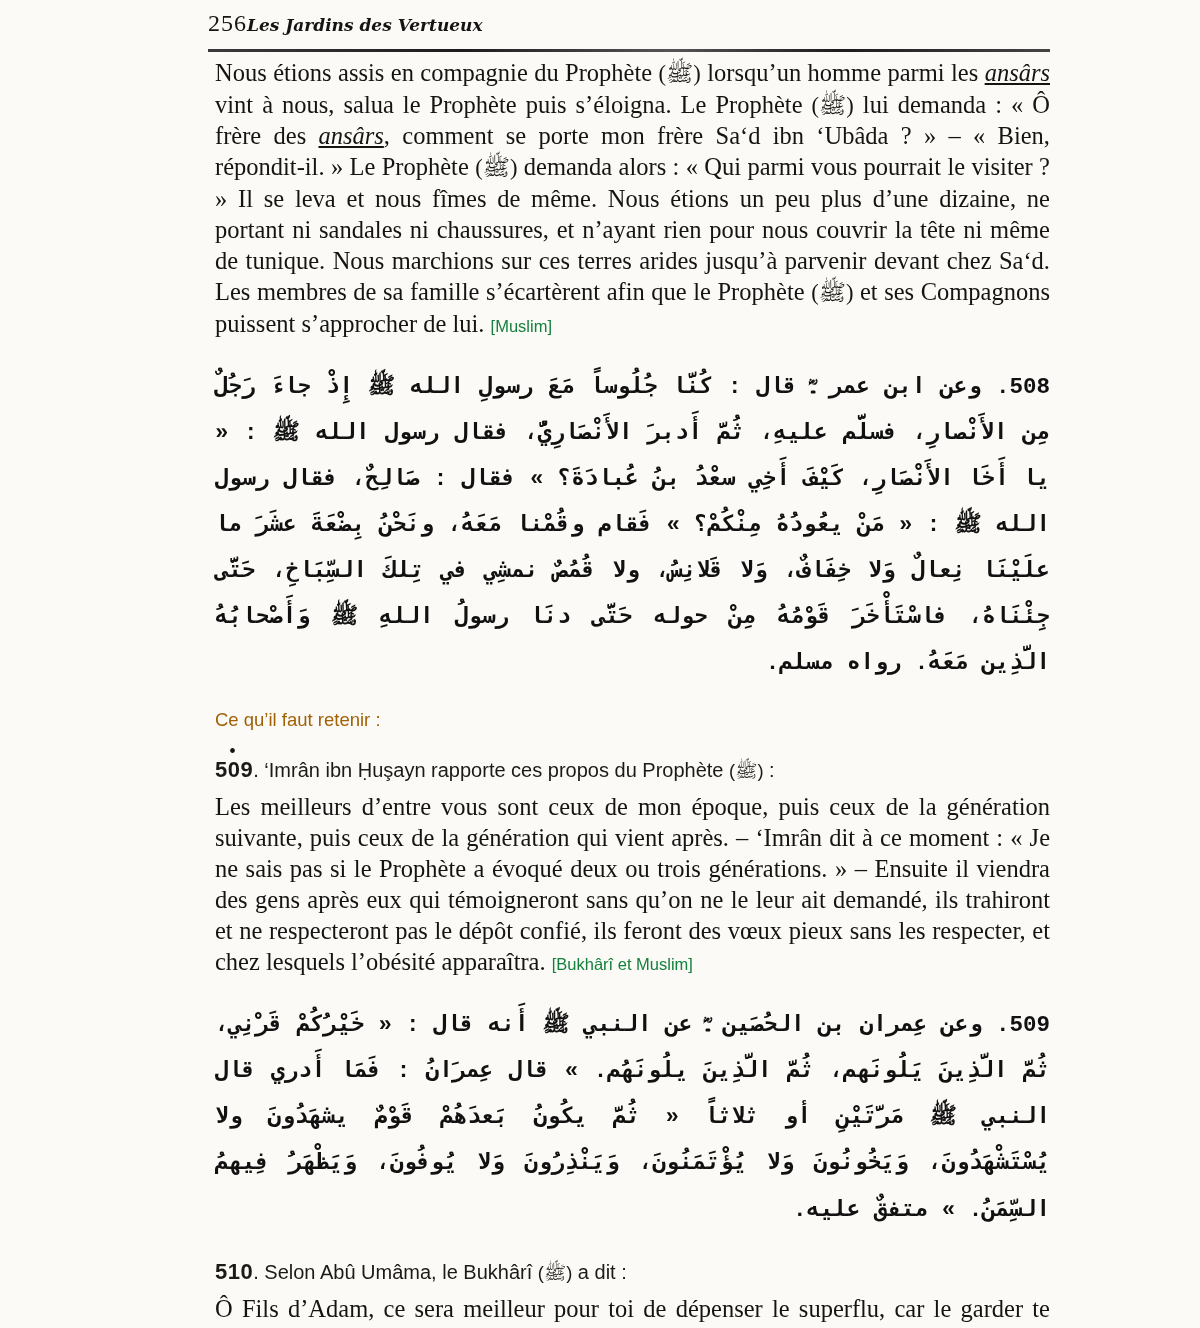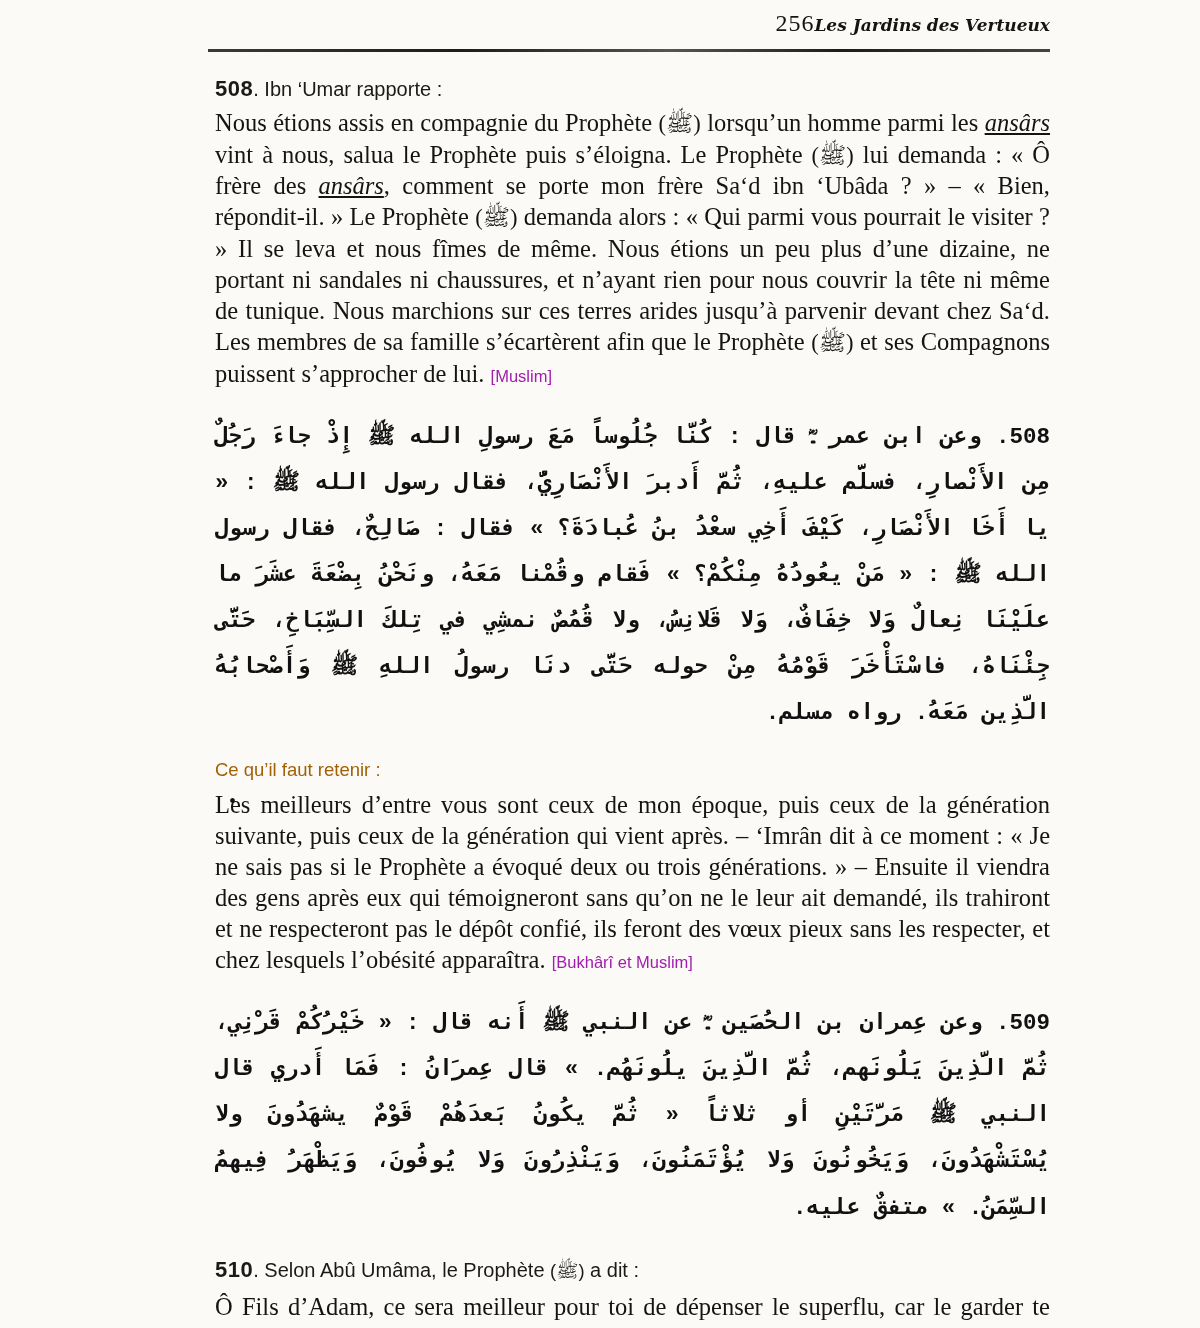--- a/index.html
+++ b/index.html
@@ -7,21 +7,21 @@
     width:1200px;height:1328px;overflow:hidden;
     background:#fbfaf7;color:#151413;
     font-family:"Liberation Serif",serif;
     -webkit-font-smoothing:antialiased;
   }
   .page{position:relative;width:1200px;height:1328px;}
 
   
   .page-header{
     margin:10px 150px 12px 208px;
-    display:flex;justify-content:flex-end;align-items:baseline;
+    display:flex;justify-content:flex-start;align-items:baseline;
     font-size:24px;
   }
   .page-number{font-family:"Liberation Serif",serif;letter-spacing:1px;}
   .book-title{font-family:"DejaVu Serif",serif;font-style:italic;font-weight:bold;font-size:17px;}
   .header-rule{
     margin:2px 150px 0 208px;height:3px;
     background:linear-gradient(90deg,#3a3a3a,#1c1c1c 30%,#555 55%,#1c1c1c 75%,#444);
   }
 
   
@@ -31,21 +31,21 @@
     font-family:"Liberation Sans",sans-serif;
     font-size:20px;color:#1b1a18;margin-top:26px;
   }
   .hadith-number{font-weight:bold;font-size:22px;letter-spacing:0.5px;}
 
   .hadith-body{
     margin-top:5px;font-size:24.5px;line-height:1.27;
     text-align:justify;text-justify:inter-word;
   }
   .hadith-body i{font-style:italic;text-decoration:underline;}
-  .source{font-family:"Liberation Sans",sans-serif;font-size:16.5px;color:#a21caf;}
+  .source{font-family:"Liberation Sans",sans-serif;font-size:16.5px;color:#15803d;}
   .saws{font-size:0.92em;}
 
   .arabic-text{
     direction:rtl;unicode-bidi:embed;
     font-family:Liberation Mono, monospace;
     font-weight:bold;
     font-size:22.5px;line-height:2.05;
     text-align:justify;text-align-last:right;
     margin-top:10px;color:#111;
   }
@@ -76,38 +76,38 @@
 
   <div class="page-header">
     <span class="page-number">256</span>
     <span class="book-title">Les Jardins des Vertueux</span>
   </div>
   <div class="header-rule"></div>
 
   <div class="content">
 
     <section class="hadith sec-508">
-      <div class="hadith-heading">
-        <span class="hadith-number">508</span><span><span>. Ibn ‘Umar rapporte :</span></span>
-      </div>
       <p class="hadith-body"><span>Nous étions assis en compagnie du Prophète </span><span class="saws">(ﷺ)</span><span> lorsqu’un homme parmi les </span><i>ansârs</i><span> vint à nous, salua le Prophète puis s’éloigna. Le Prophète </span><span class="saws">(ﷺ)</span><span> lui demanda : « Ô frère des </span><i>ansârs</i><span>, comment se porte mon frère Sa‘d ibn ‘Ubâda ? » – « Bien, répondit-il. » Le Prophète </span><span class="saws">(ﷺ)</span><span> demanda alors : « Qui parmi vous pourrait le visiter ? » Il se leva et nous fîmes de même. Nous étions un peu plus d’une dizaine, ne portant ni sandales ni chaussures, et n’ayant rien pour nous couvrir la tête ni même de tunique. Nous marchions sur ces terres arides jusqu’à parvenir devant chez Sa‘d. Les membres de sa famille s’écartèrent afin que le Prophète </span><span class="saws">(ﷺ)</span><span> et ses Compagnons puissent s’approcher de lui. </span><span class="source">[Muslim]</span></p>
       <p class="arabic-text" dir="rtl" lang="ar">508. وعن ابن عمر ـؓ قال : كُنَّا جُلُوساً مَعَ رسولِ الله ﷺ إِذْ جاءَ رَجُلٌ مِن الأَنْصارِ، فسلَّم عليهِ، ثُمَّ أَدبرَ الأَنْصَارِيُّ، فقال رسول الله ﷺ : « يا أَخَا الأَنْصَارِ، كَيْفَ أَخِي سعْدُ بنُ عُبادَةَ؟ » فقال : صَالِحٌ، فقال رسول الله ﷺ : « مَنْ يعُودُهُ مِنْكُمْ؟ » فَقام وقُمْنا مَعَهُ، ونَحْنُ بِضْعَةَ عشَرَ ما علَيْنَا نِعالٌ وَلا خِفَافٌ، وَلا قَلانِسُ، ولا قُمُصٌ نمشِي في تِلكَ السِّبَاخِ، حَتَّى جِئْنَاهُ، فاسْتَأْخَرَ قَوْمُهُ مِنْ حوله حَتَّى دنَا رسولُ اللهِ ﷺ وَأَصْحابُهُ الَّذِين مَعَهُ. رواه مسلم.</p>
       <div class="retenir-label">Ce qu’il faut retenir :</div>
       <div class="retenir-bullet">
         <span class="bullet-marker">•</span>
       </div>
     </section>
 
     <section class="hadith sec-509">
+      <div class="hadith-heading">
+        <span class="hadith-number">509</span><span><span>. ‘Imrân ibn Ḥuşayn rapporte ces propos du Prophète </span><span class="saws">(ﷺ)</span><span> :</span></span>
+      </div>
       <p class="hadith-body"><span>Les meilleurs d’entre vous sont ceux de mon époque, puis ceux de la génération suivante, puis ceux de la génération qui vient après. – ‘Imrân dit à ce moment : « Je ne sais pas si le Prophète a évoqué deux ou trois générations. » – Ensuite il viendra des gens après eux qui témoigneront sans qu’on ne le leur ait demandé, ils trahiront et ne respecteront pas le dépôt confié, ils feront des vœux pieux sans les respecter, et chez lesquels l’obésité apparaîtra. </span><span class="source">[Bukhârî et Muslim]</span></p>
       <p class="arabic-text" dir="rtl" lang="ar">509. وعن عِمران بن الحُصَين ـؓ عن النبي ﷺ أَنه قال : « خَيْرُكُمْ قَرْنِي، ثُمَّ الَّذِينَ يَلُونَهم، ثُمَّ الَّذِينَ يلُونَهُم. » قال عِمرَانُ : فَمَا أَدري قال النبي ﷺ مَرَّتَيْنِ أو ثلاثاً « ثُمَّ يكُونُ بَعدَهُمْ قَوْمٌ يشهَدُونَ ولا يُسْتَشْهَدُونَ، وَيَخُونُونَ وَلا يُؤْتَمَنُونَ، وَيَنْذِرُونَ وَلا يُوفُونَ، وَيَظْهَرُ فِيهمُ السِّمَنُ. » متفقٌ عليه.</p>
     </section>
 
     <section class="hadith sec-510">
       <div class="hadith-heading">
-        <span class="hadith-number">510</span><span><span>. Selon Abû Umâma, le Prophète </span><span class="saws">(ﷺ)</span><span> a dit :</span></span>
+        <span class="hadith-number">510</span><span><span>. Selon Abû Umâma, le Bukhârî </span><span class="saws">(ﷺ)</span><span> a dit :</span></span>
       </div>
       <p class="hadith-body"><span>Ô Fils d’Adam, ce sera meilleur pour toi de dépenser le superflu, car le garder te portera préjudice. On ne te reprochera pas cependant d’avoir conservé le nécessaire vital. Lorsque tu dépenses, commence par ceux qui sont à ta charge. </span></p>
 
     </section>
 
   </div>
 </div>
 
 </body></html>

